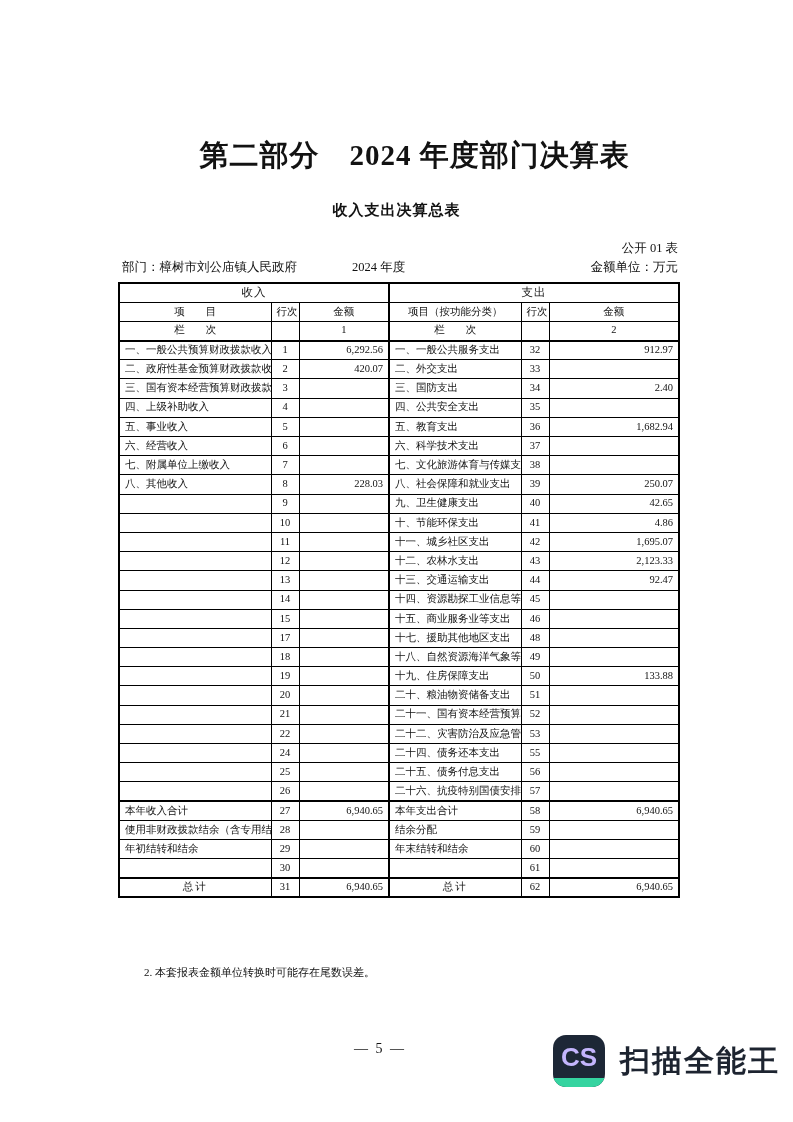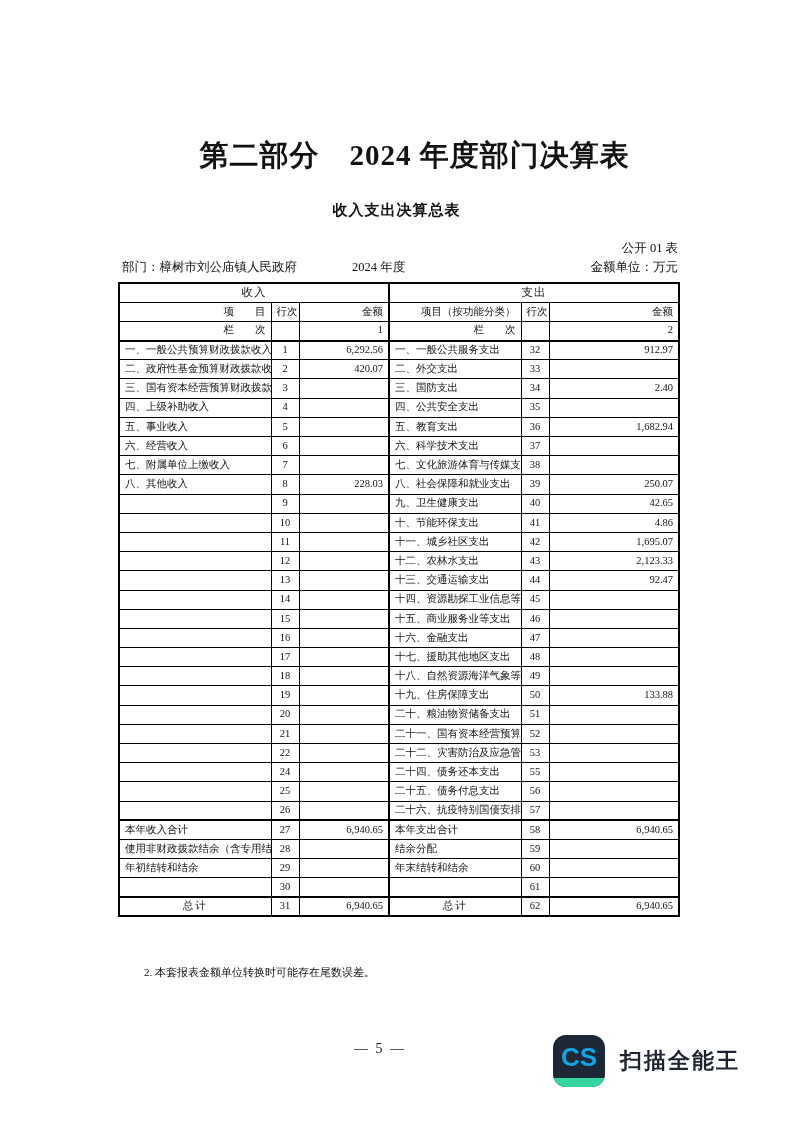--- a/index.html
+++ b/index.html
@@ -34,21 +34,21 @@
     position:absolute; top:282px; left:118px;
     border-collapse:collapse; table-layout:fixed; width:560px;
     border:2px solid #000;
   }
   .acct th,.acct td{
     border:1px solid #000; height:19.2px; box-sizing:border-box;
     font-size:10.5px; font-weight:normal; padding:0 5px;
     overflow:hidden; white-space:nowrap; line-height:1;
   }
   .sec-row th{font-size:11.5px; text-align:center; letter-spacing:1px;}
-  .hdr-row th,.lanci-row th{text-align:right;}
+  .hdr-row th,.lanci-row th{text-align:center;}
   .lanci-row th{border-bottom:2px solid #000;}
   .acct .mid{border-left:2px solid #000;}
   .c-item{text-align:left;}
   .c-line{text-align:center; padding:0;}
   .c-amt{text-align:right;}
   .indent{padding-left:18px;}
   .grand{text-align:center; font-weight:bold; letter-spacing:2px;}
   .thick-top td{border-top:2px solid #000;}
   .notes{
     position:absolute; left:122px; top:938px; width:560px;
@@ -63,29 +63,29 @@
     position:absolute; top:1034px; left:553px; height:54px;
     display:flex; align-items:center;
     font-family:"Liberation Sans","DejaVu Sans",sans-serif;
   }
   .cs-badge{
     position:relative; width:52px; height:52px; border-radius:13px;
     background:#1d2736; overflow:hidden; flex:0 0 auto;
     display:flex; align-items:center; justify-content:center;
   }
   .cs-badge .cs-text{
-    color:#0ea5e9; font-weight:800; font-size:26px; letter-spacing:0;
+    color:#c4b5fd; font-weight:800; font-size:26px; letter-spacing:0;
     margin-top:-7px;
   }
   .cs-strip{
     position:absolute; left:0; right:0; bottom:0; height:9px;
     background:#35d4a0;
   }
   .brand-name{
-    margin-left:15px; font-size:22px; font-weight:600; color:#1d2430;
+    margin-left:15px; font-size:30px; font-weight:600; color:#1d2430;
     letter-spacing:2px; white-space:nowrap;
   }
 </style>
 </head>
 <body>
 
 <div class="page">
 
   <div class="doc-title">第二部分　2024 年度部门决算表</div>
   <div class="doc-subtitle">收入支出决算总表</div>
@@ -245,28 +245,20 @@
         <tr>
           <td class="c-item"></td>
           <td class="c-line">15</td>
           <td class="c-amt"></td>
           <td class="c-item mid">十五、商业服务业等支出</td>
           <td class="c-line">46</td>
           <td class="c-amt"></td>
         </tr>
         <tr>
           <td class="c-item"></td>
-          <td class="c-line">16</td>
-          <td class="c-amt"></td>
-          <td class="c-item mid">十六、金融支出</td>
-          <td class="c-line">47</td>
-          <td class="c-amt"></td>
-        </tr>
-        <tr>
-          <td class="c-item"></td>
           <td class="c-line">17</td>
           <td class="c-amt"></td>
           <td class="c-item mid">十七、援助其他地区支出</td>
           <td class="c-line">48</td>
           <td class="c-amt"></td>
         </tr>
         <tr>
           <td class="c-item"></td>
           <td class="c-line">18</td>
           <td class="c-amt"></td>

